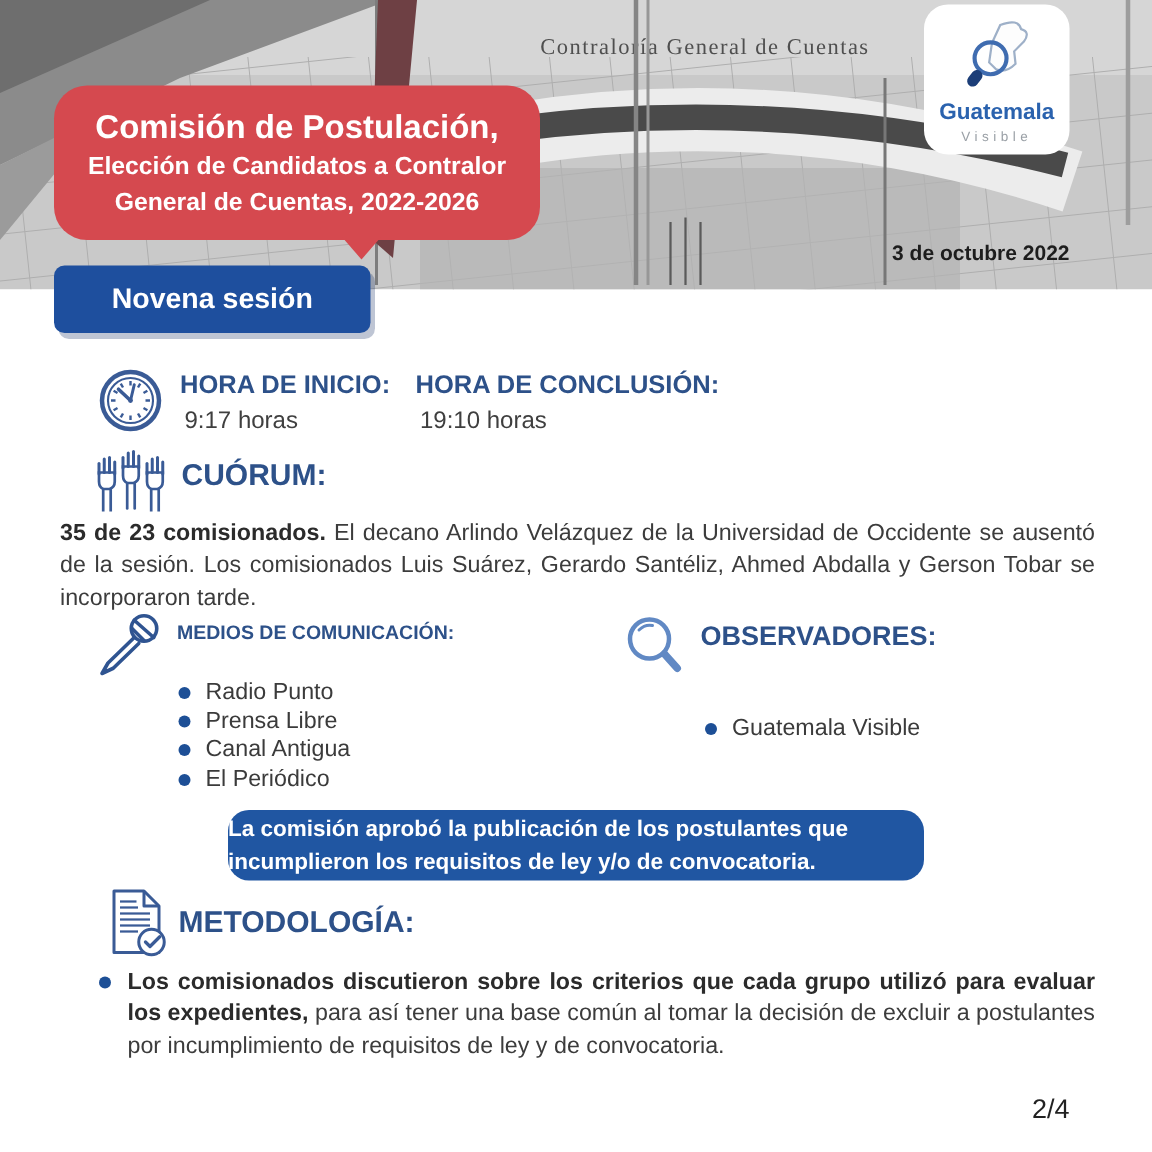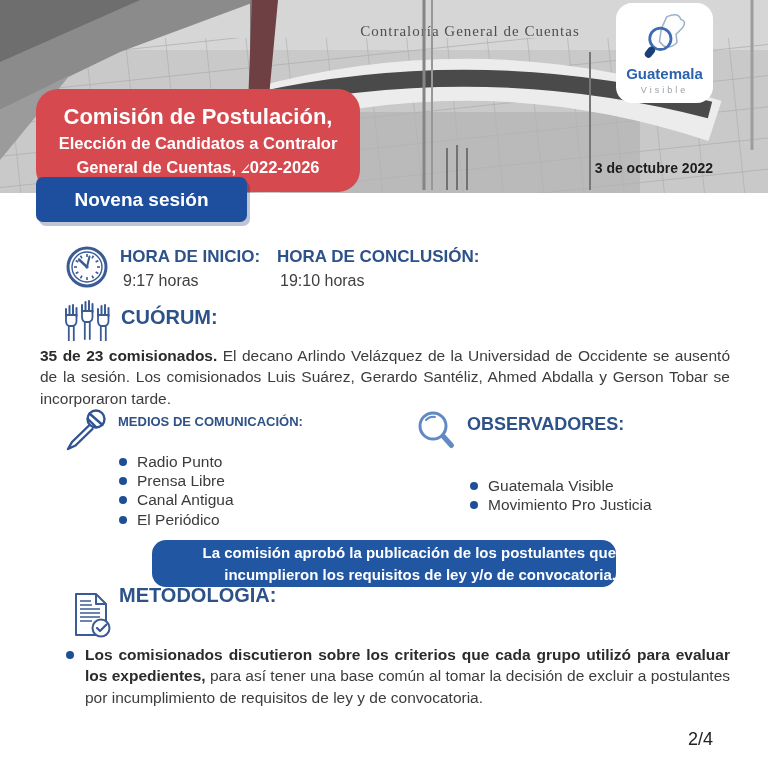--- a/index.html
+++ b/index.html
@@ -18,21 +18,21 @@
     border-radius:16px;text-align:center;z-index:5;
   }
   .logo-card svg{margin-top:9px;}
   .logo-name{font-size:15px;font-weight:bold;color:#2a62ae;line-height:1;margin-top:0px;}
   .logo-sub{font-size:9px;color:#9aa0a6;letter-spacing:3px;margin-top:4px;}
 
   
   .red-banner{
     left:36px;top:57px;width:324px;height:103px;background:#d5494f;
     border-radius:22px;color:#ffffff;text-align:center;z-index:4;
-    padding-top:0;box-sizing:border-box;margin-top:32px;
+    padding-top:0;box-sizing:border-box;
   }
   .red-banner .t1{font-size:22px;font-weight:bold;margin-top:15px;}
   .red-banner .t2{font-size:16.5px;font-weight:bold;line-height:1.3;margin-top:3px;}
   .red-tail{
     left:228px;top:158px;width:0;height:0;z-index:4;
     border-left:13px solid transparent;border-right:13px solid transparent;
     border-top:15px solid #d5494f;
   }
 
   
@@ -61,21 +61,21 @@
 
   ul.blist{list-style:none;margin:0;padding:0;}
   ul.blist li{display:flex;align-items:center;height:19.4px;font-size:15.5px;color:#3b3b3b;}
   .dot{
     width:8px;height:8px;border-radius:50%;background:#1d4f96;
     margin-right:10px;flex:0 0 auto;
   }
 
   .pill{
     left:152px;top:540px;width:464px;height:47px;background:#2056a2;
-    border-radius:14px;color:#ffffff;text-align:right;font-size:15px;
+    border-radius:14px;color:#ffffff;text-align:left;font-size:15px;
     font-weight:bold;line-height:1.42;display:flex;flex-direction:column;
     justify-content:center;
   }
 
   .meth-row{left:85px;top:644px;width:645px;display:block;}
   .meth-dot{left:66px;top:651px;}
 
   .page-num{right:55px;top:729px;font-size:18px;font-weight:normal;color:#222222;}
 </style>
 </head>
@@ -219,24 +219,20 @@
     <path d="M10 11 q4 -4 9 -3" stroke-width="2"></path>
     <path d="M27 27 L35.5 36.5" stroke-width="5"></path>
   </g>
 </svg>
 <div class="abs sec-label" style="left:467px;top:414px;font-size:18px">OBSERVADORES:</div>
 <ul class="abs blist" style="left:470px;top:476px">
   <li>
       <span class="dot"></span>
       <span>Guatemala Visible</span>
     </li>
-  <li>
-      <span class="dot"></span>
-      <span>Movimiento Pro Justicia</span>
-    </li>
 </ul>
 
 <div class="abs pill">
   <div>La comisión aprobó la publicación de los postulantes que</div>
   <div>incumplieron los requisitos de ley y/o de convocatoria.</div>
 </div>
 
 <svg class="abs" style="left:72px;top:592px" width="40" height="46" viewBox="0 0 40 46">
   <g stroke="#3a5b96" fill="#ffffff" stroke-width="2" stroke-linejoin="round">
     <path d="M4 2 H24 L34 12 V43 H4 Z"></path>
@@ -246,19 +242,19 @@
         <path d="M8 13 H20"></path>
         <path d="M8 17 H28"></path>
       <path d="M8 21 H28"></path>
         <path d="M8 25 H28"></path>
         <path d="M8 29 H20"></path>
     </g>
     <circle cx="29" cy="36" r="8.5" fill="#ffffff"></circle>
     <path d="M25 36 l3 3 l6.5 -6.5" fill="none" stroke-width="2.2" stroke-linecap="round"></path>
   </g>
 </svg>
-<div class="abs sec-label big-label" style="left:119px;top:584px">METODOLOGÍA:</div>
+<div class="abs sec-label big-label" style="left:119px;top:604px">METODOLOGÍA:</div>
 <span class="abs dot meth-dot"></span>
 <div class="abs para meth-row">
   <b>Los comisionados discutieron sobre los criterios que cada grupo utilizó para evaluar los expedientes,</b><span> para así tener una base común al tomar la decisión de excluir a postulantes por incumplimiento de requisitos de ley y de convocatoria.</span>
 </div>
 
 <div class="abs page-num">2/4</div>
 
 </body></html>

